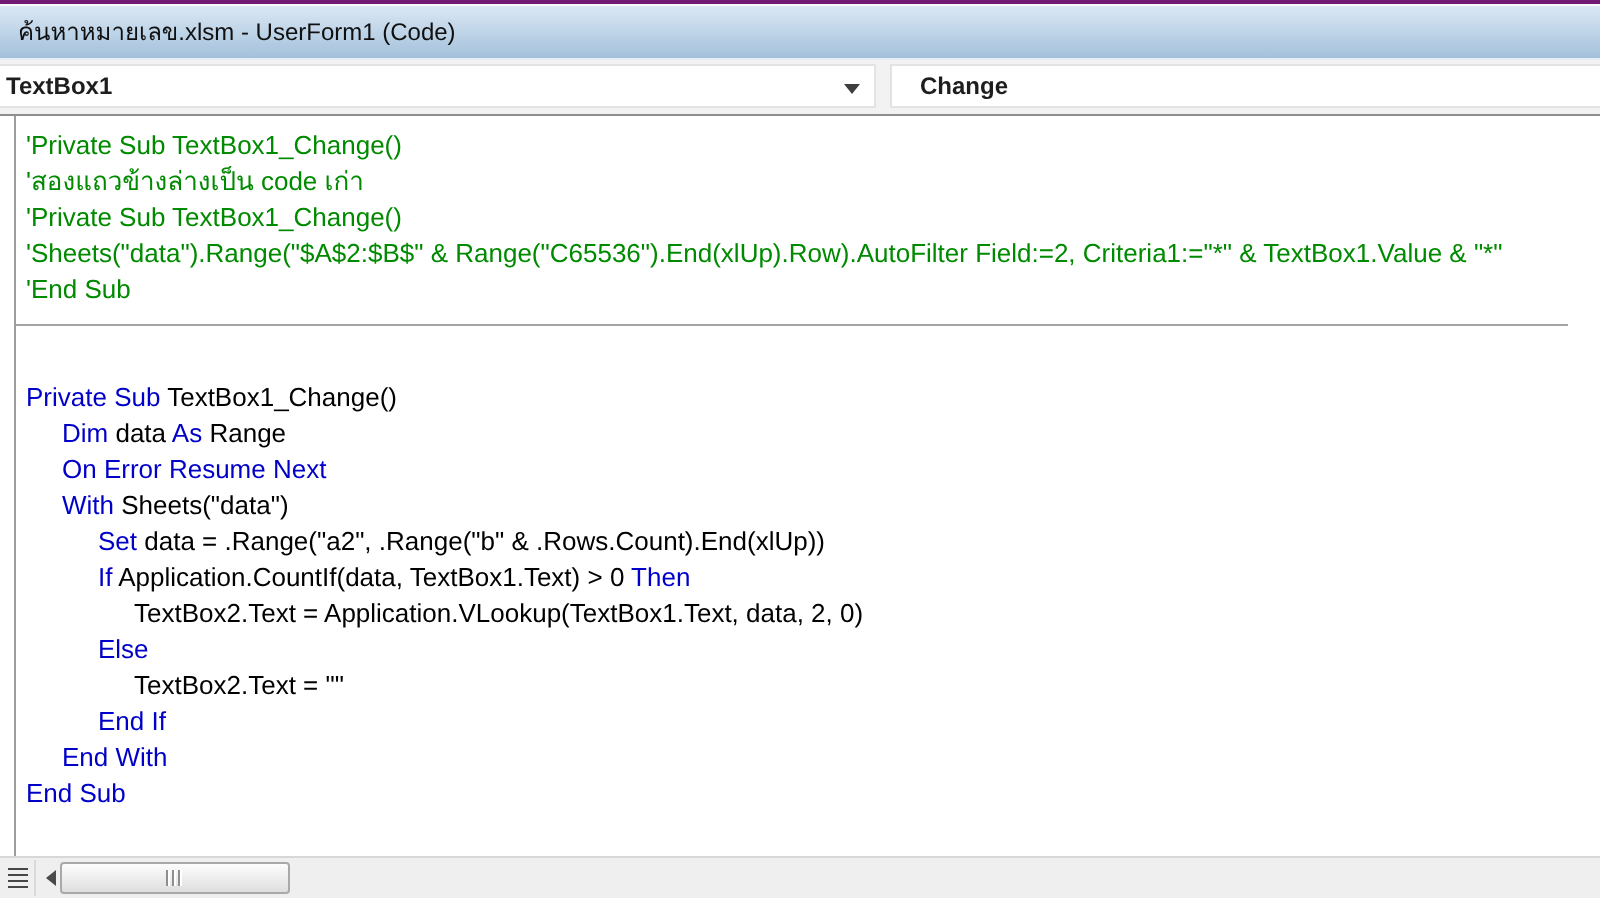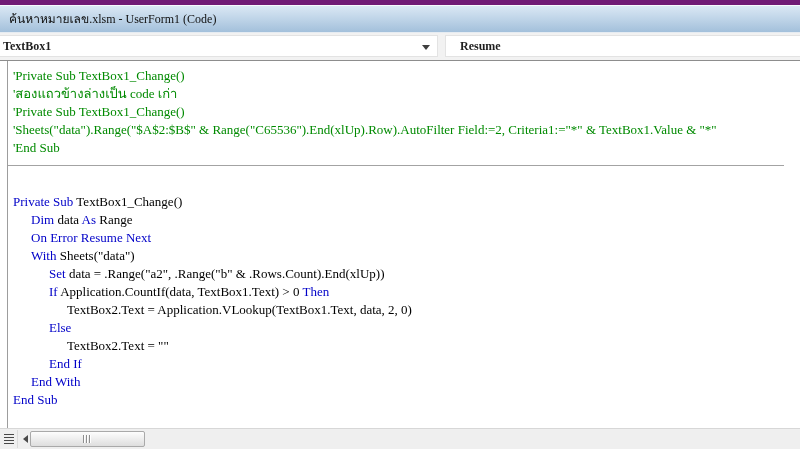--- a/index.html
+++ b/index.html
@@ -1,18 +1,18 @@
 <!DOCTYPE html>
 <html style="--kw: #0000c8; --cm: #008a00;"><head>
 <meta charset="utf-8">
 <style>
   html,body{margin:0;padding:0;}
   body{width:800px;height:449px;overflow:hidden;background:#fff;
        font-family:"Liberation Sans","DejaVu Sans",sans-serif;}
-  .window{position:relative;width:800px;height:449px;border-top:5px solid #701a75;box-sizing:border-box;background:#22c55e;font-family:Liberation Serif, serif;}
+  .window{position:relative;width:800px;height:449px;border-top:2px solid #701a75;box-sizing:border-box;background:#22c55e;}
 
   
   .titlebar{height:27px;background:linear-gradient(#dce9f5,#bdd3e7 55%,#a3c0db);
             box-shadow:inset 0 1px 0 rgba(255,255,255,.75);
             display:flex;align-items:center;padding:0 9px;border-bottom:1px solid #e6ecf2;}
   .title{font-size:12px;color:#101010;}
 
   
   .combobar{height:27px;background:#f2f2f2;position:relative;border-bottom:1px solid #8d8d8d;}
   .combo{position:absolute;top:2px;height:22px;background:#fff;border:1px solid #e3e3e3;
@@ -58,21 +58,21 @@
   <div class="titlebar">
     <span class="title">ค้นหาหมายเลข.xlsm - UserForm1 (Code)</span>
   </div>
 
   <div class="combobar">
     <div class="combo combo-left">
       <span class="combo-text">TextBox1</span>
       <span class="arrow"></span>
     </div>
     <div class="combo combo-right">
-      <span class="combo-text">Resume</span>
+      <span class="combo-text">Change</span>
     </div>
   </div>
 
   <div class="code-area">
     <div class="left-rule"></div>
     <div class="code-lines"><div class="code-line" style="padding-left: 0px;"><span class="c">'Private Sub TextBox1_Change()</span></div><div class="code-line" style="padding-left: 0px;"><span class="c">'สองแถวข้างล่างเป็น code เก่า</span></div><div class="code-line" style="padding-left: 0px;"><span class="c">'Private Sub TextBox1_Change()</span></div><div class="code-line" style="padding-left: 0px;"><span class="c">'Sheets("data").Range("$A$2:$B$" &amp; Range("C65536").End(xlUp).Row).AutoFilter Field:=2, Criteria1:="*" &amp; TextBox1.Value &amp; "*"</span></div><div class="code-line" style="padding-left: 0px;"><span class="c">'End Sub</span></div><div class="proc-sep"></div><div class="code-line"></div><div class="code-line" style="padding-left: 0px;"><span class="k">Private Sub </span><span class="n">TextBox1_Change()</span></div><div class="code-line" style="padding-left: 18px;"><span class="k">Dim </span><span class="n">data </span><span class="k">As </span><span class="n">Range</span></div><div class="code-line" style="padding-left: 18px;"><span class="k">On Error Resume Next</span></div><div class="code-line" style="padding-left: 18px;"><span class="k">With </span><span class="n">Sheets("data")</span></div><div class="code-line" style="padding-left: 36px;"><span class="k">Set </span><span class="n">data = .Range("a2", .Range("b" &amp; .Rows.Count).End(xlUp))</span></div><div class="code-line" style="padding-left: 36px;"><span class="k">If </span><span class="n">Application.CountIf(data, TextBox1.Text) &gt; 0 </span><span class="k">Then</span></div><div class="code-line" style="padding-left: 54px;"><span class="n">TextBox2.Text = Application.VLookup(TextBox1.Text, data, 2, 0)</span></div><div class="code-line" style="padding-left: 36px;"><span class="k">Else</span></div><div class="code-line" style="padding-left: 54px;"><span class="n">TextBox2.Text = ""</span></div><div class="code-line" style="padding-left: 36px;"><span class="k">End If</span></div><div class="code-line" style="padding-left: 18px;"><span class="k">End With</span></div><div class="code-line" style="padding-left: 0px;"><span class="k">End Sub</span></div></div>
   </div>
 
   <div class="hscroll">
     <div class="mv-btn">

